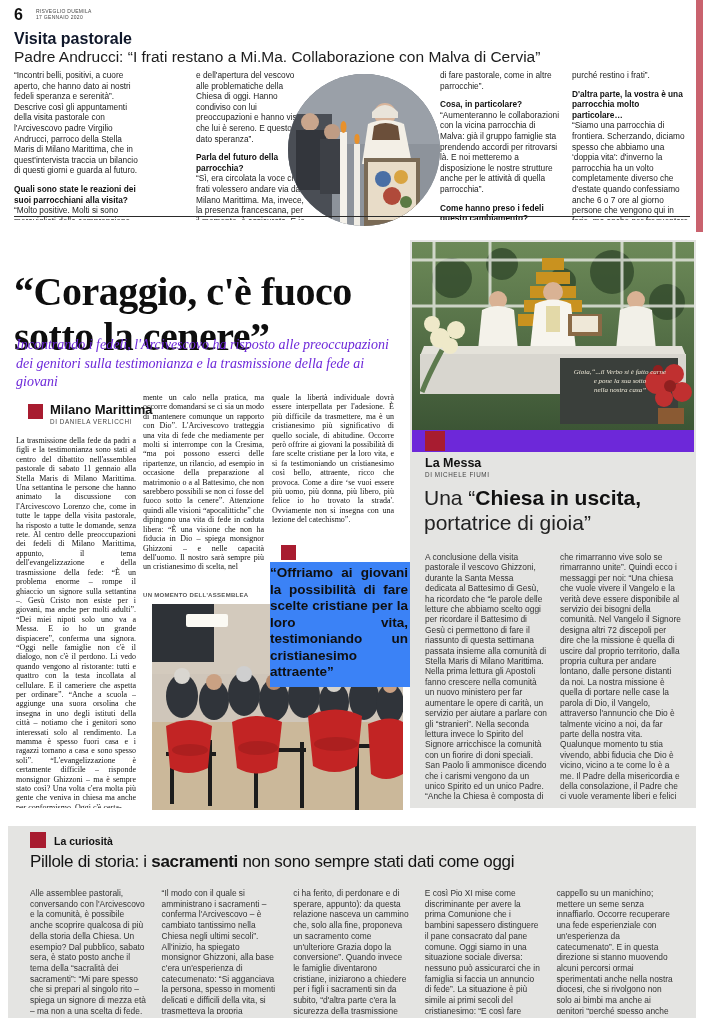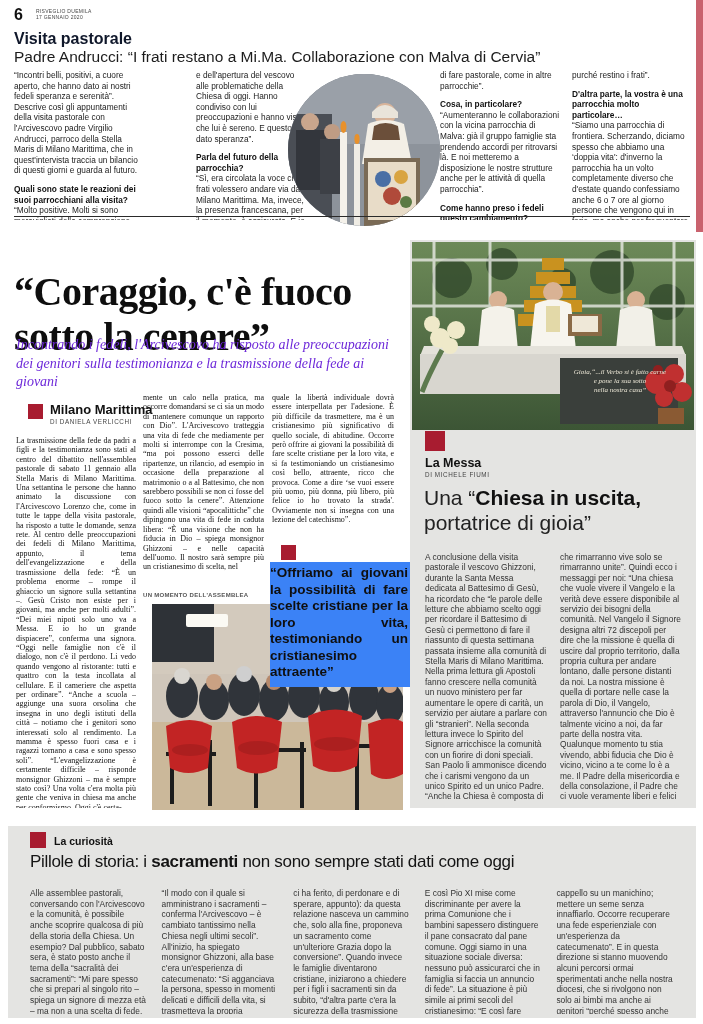--- a/index.html
+++ b/index.html
@@ -189,21 +189,21 @@
         <ellipse cx="184" cy="140" rx="22" ry="7"></ellipse>
       </g>
     </svg>
   </div>
 
   <div class="abs redsq" style="left:281px; top:545px; width:15px; height:15px;"></div>
   <div class="abs pullquote" style="left:270px; top:562px; width:140px;">“Offriamo ai giovani la possibilità di fare scelte cristiane per la loro vita, testimoniando un cristianesimo attraente”</div>
 
   <div class="abs panel" style="left:410px; top:240px; width:286px; height:568px;"></div>
 
-  <div class="abs" style="left:412px; top:242px; width:282px; height:188px; overflow:hidden; background:#0369a1;">
+  <div class="abs" style="left:412px; top:242px; width:282px; height:210px; overflow:hidden; background:#6d28d9;">
     <svg width="282" height="188" viewBox="0 0 282 188">
       <defs>
         <linearGradient id="gfol" x1="0" y1="0" x2="0" y2="1">
           <stop offset="0" stop-color="#6d8a58"></stop>
             <stop offset="1" stop-color="#3c5535"></stop>
         </linearGradient>
       </defs>
       <rect width="282" height="188" fill="url(#gfol)"></rect>
       <g fill="#32492c" opacity="0.8">
         <circle cx="40" cy="36" r="20"></circle>

